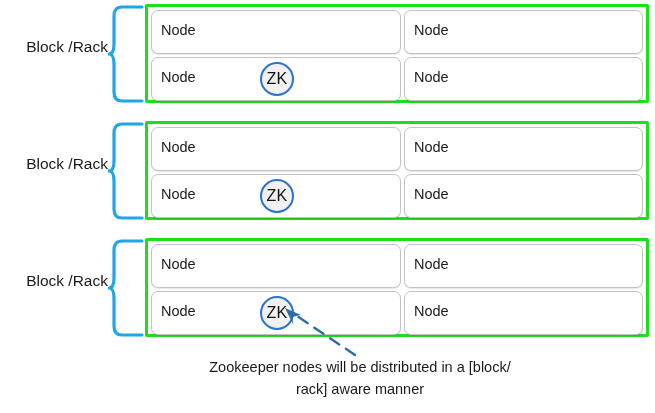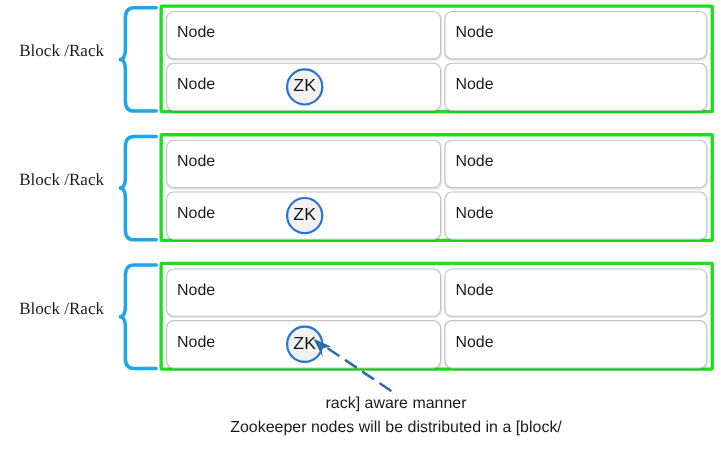--- a/index.html
+++ b/index.html
@@ -31,26 +31,25 @@
   .rack-group.r0 { top: 0px; }
   .rack-group.r1 { top: 117px; }
   .rack-group.r2 { top: 234px; }
 
   
   .rack-label {
     position: absolute;
     left: 4px;
     top: 38px;
     width: 104px;
-    text-align: center;
+    text-align: right;
     font-size: 15.5px;
     line-height: 17px;
     color: #1a1a1a;
     white-space: nowrap;
-    font-family: Liberation Serif, serif;
   }
 
   
   .rack-brace {
     position: absolute;
     left: 108px;
     top: 4px;
     width: 36px;
     height: 100px;
   }
@@ -231,17 +230,17 @@
   </div>
 
   <div id="annotation-arrow">
     <svg width="100" height="60" viewBox="0 0 100 60" fill="none" xmlns="http://www.w3.org/2000/svg">
       <line x1="75" y1="50" x2="14" y2="9" stroke="#2e6da4" stroke-width="2.4" stroke-linecap="round" stroke-dasharray="11 8"></line>
       <path d="M5 3 L21 10 L12 12 L13.5 20 Z" fill="#2e6da4"></path>
     </svg>
   </div>
 
   <div id="annotation-caption">
+    <span class="cap-line">Zookeeper nodes will be distributed in a [block/</span>
     <span class="cap-line">rack] aware manner</span>
-    <span class="cap-line">Zookeeper nodes will be distributed in a [block/</span>
   </div>
 
 </div>
 
 </body></html>

